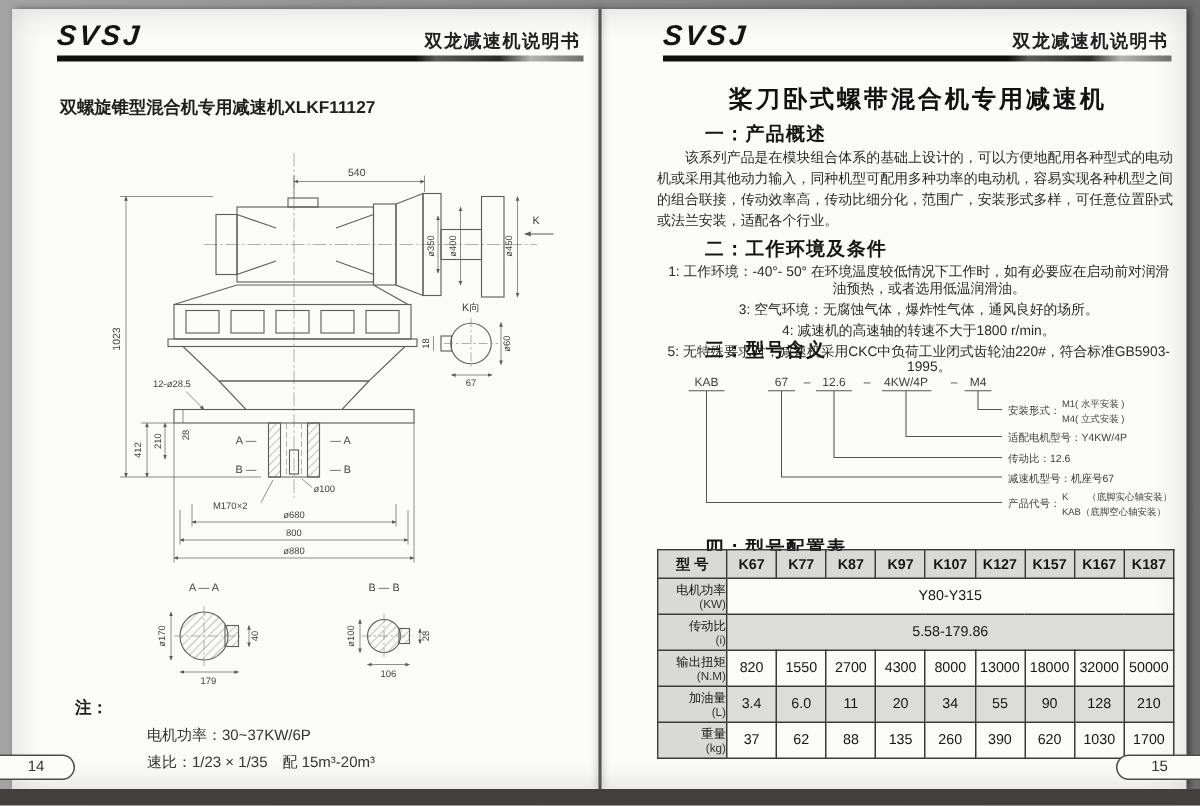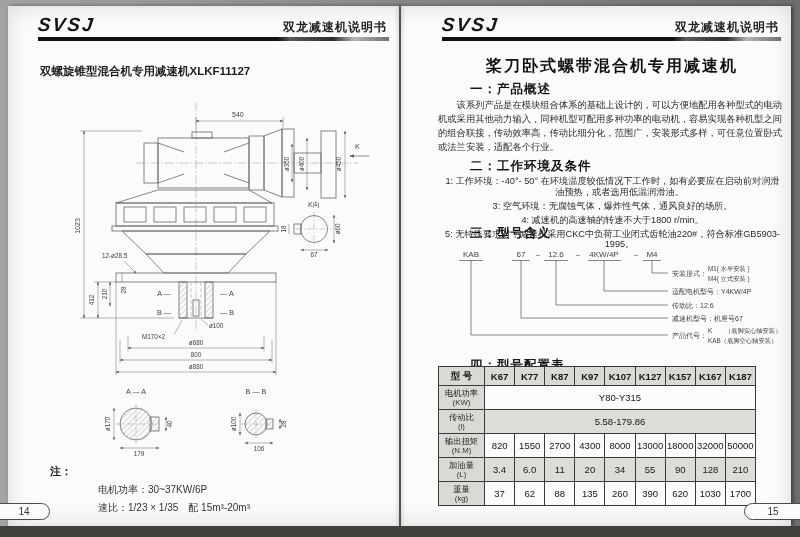--- a/index.html
+++ b/index.html
@@ -46,25 +46,25 @@
   .rp-title{position:absolute;left:0;right:0;top:50px;text-align:center;font-size:16px;
     font-weight:bold;letter-spacing:2px;color:#111;padding-left:31px;}
   .sec-heading{position:absolute;left:36px;font-size:12.5px;font-weight:bold;color:#151515;letter-spacing:1px;margin-left:32px;}
   .h-s1{top:75px;} .h-s2{top:152px;} .h-s3{top:219px;} .h-s4{top:351px;}
   .s1-body{position:absolute;left:36px;right:9px;top:92px;font-size:9.3px;line-height:14px;
     color:#2a2a2a;text-align:justify;text-indent:2em;}
   .s2-list{position:absolute;left:40px;right:8px;top:170px;font-size:9.2px;line-height:10.5px;color:#2a2a2a;text-align:center;}
   .s2-list .li{margin-bottom:3.5px;padding-left:14px;text-indent:-14px;}
   .diagram-svg{position:absolute;left:36px;top:240px;}
   .cfg-table{position:absolute;left:36px;top:360px;border-collapse:collapse;table-layout:fixed;
-    width:318px;font-size:9.5px;color:#161616;padding-left:41px;}
+    width:345px;font-size:9.5px;color:#161616;padding-left:41px;}
   .cfg-table th,.cfg-table td{border:1px solid #3a3a3a;text-align:center;vertical-align:middle;
     padding:0;overflow:hidden;}
   .cfg-table .hrow th{height:18px;font-size:9.5px;font-weight:bold;background:#d9d9d6;}
-  .cfg-table .lbl{background:#d9d9d6;font-weight:normal;font-size:8.3px;height:23px;}
+  .cfg-table .lbl{background:#d9d9d6;font-weight:normal;font-size:8.3px;height:23px;text-align:right;}
   .cfg-table .lbl span{display:block;line-height:10px;}
   .cfg-table .lbl .unit{font-size:7.8px;color:#333;}
   .cfg-table tr.shade td{background:#dcdcd9;}
   .cfg-table td{height:23px;}
 
   
   text{fill:#3f3f3f;}
   .dimtxt{font-size:7px;}
   .dimtxt-s{font-size:6.3px;}
   .marktxt{font-size:7.2px;fill:#444;}

